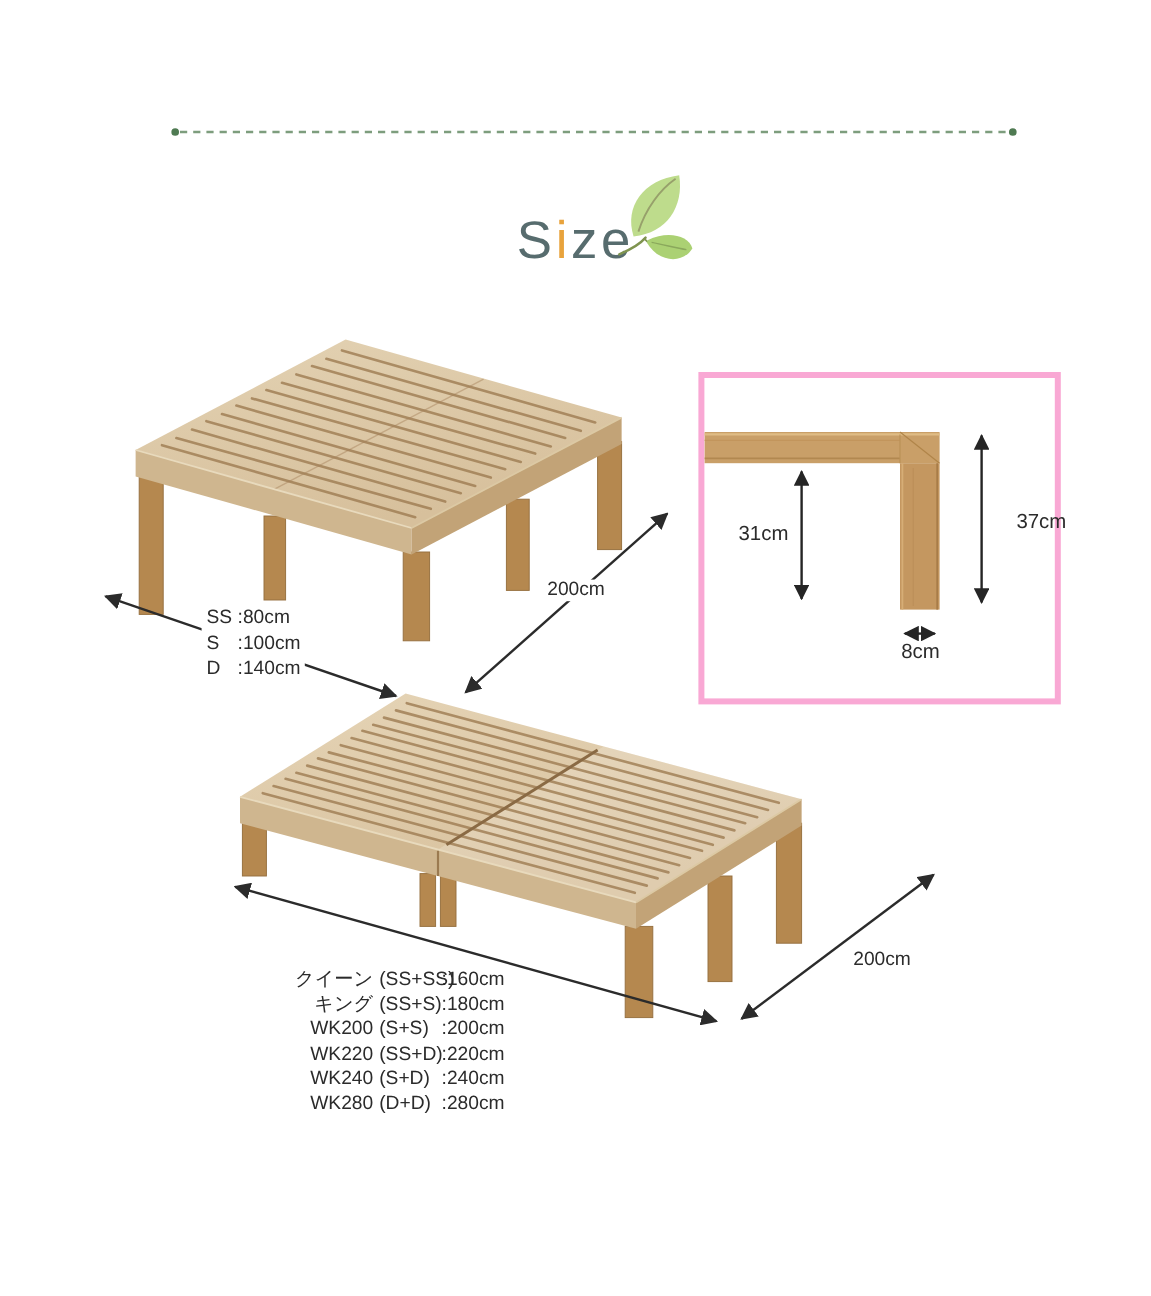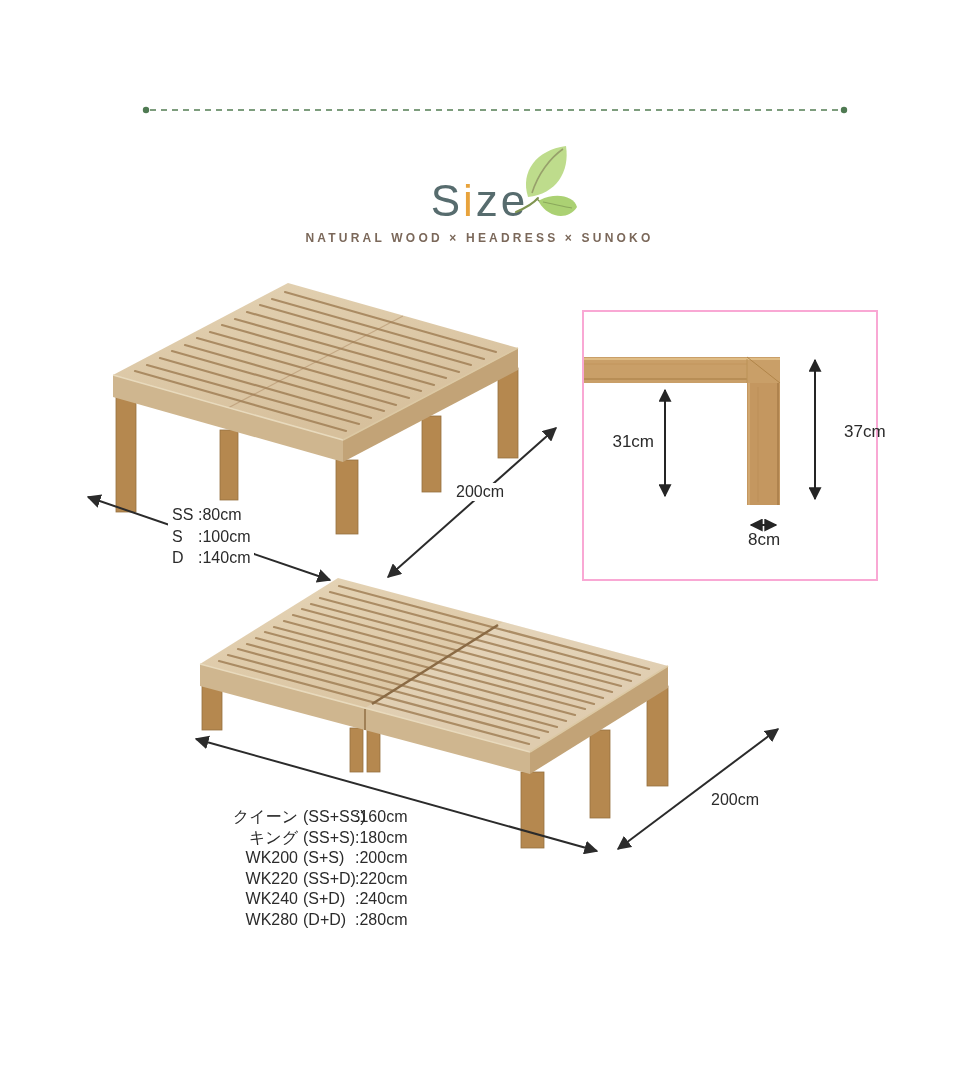--- a/index.html
+++ b/index.html
@@ -19,21 +19,21 @@
   .dim-label{position:absolute;font-size:16px;color:#2b2b2b;background:#fff;padding:0 3px;}
   .size-list{position:absolute;font-size:16px;color:#2b2b2b;background:#fff;padding:1px 4px;}
   .size-row{display:flex;line-height:21.5px;}
   .size-row .sz{display:inline-block;width:26px;}
   .size-list-double .size-row{line-height:20.5px;}
   .size-row .nm{display:inline-block;width:70px;text-align:right;}
   .size-row .pr{display:inline-block;width:52px;margin-left:5px;}
   .size-row .sep{display:inline-block;}
   
   .detail-box{position:absolute;left:582px;top:310px;width:292px;height:267px;
-              border:2px solid #f9a8d4;background:#fff;}
+              border:5px solid #f9a8d4;background:#fff;}
   .box-label{position:absolute;font-size:17px;color:#2b2b2b;}
 </style>
 </head>
 <body>
 
 <div class="canvas">
 
   <svg class="divider-svg" width="712" height="14">
     <line x1="10" y1="7" x2="700" y2="7" stroke="#7d9d7d" stroke-width="2" stroke-dasharray="6 5"></line>
     <circle cx="6" cy="7" r="3.2" fill="#4f7a52"></circle>
@@ -46,21 +46,20 @@
       <svg class="leaf-svg" width="80" height="86" viewBox="0 0 80 86">
         <path d="M6,70 C13,67 22,63 28,56" fill="none" stroke="#7f9450" stroke-width="2" stroke-linecap="round"></path>
         <path d="M27,57 C32,62 37,66 43,68" fill="none" stroke="#7f9450" stroke-width="1.5" stroke-linecap="round"></path>
         <path d="M18,55 C10,30 26,8 56,4 C60,30 46,52 18,55 Z" fill="#bedc8c"></path>
         <path d="M22,51 C28,32 40,16 53,7" fill="none" stroke="#97a06b" stroke-width="1.6"></path>
         <path d="M30,58 C46,50 64,54 67,65 C58,79 38,76 29,60 Z" fill="#abd173"></path>
         <path d="M33,60 C44,62 54,65 62,66" fill="none" stroke="#8aa85c" stroke-width="1.2"></path>
       </svg>
     </div>
   </div>
-  <div class="subtitle">NATURAL WOOD × HEADRESS × SUNOKO</div>
 
   <svg class="abs" style="left:60px;top:280px;" width="520" height="320">
     <defs>
       <marker id="ah1" viewBox="0 0 10 10" refX="9" refY="5" markerWidth="7" markerHeight="7" orient="auto-start-reverse">
         <path d="M0,0 L10,5 L0,10 z" fill="#2b2b2b"></path>
       </marker>
       <linearGradient id="topGrad1" x1="0" y1="0" x2="0.4" y2="1">
         <stop offset="0" stop-color="#e3d2b3"></stop>
           <stop offset="1" stop-color="#d7c09c"></stop>
       </linearGradient>
@@ -197,21 +196,21 @@
       <line x1="380" y1="192" x2="518" y2="106" stroke="#dcc9a4" stroke-width="1.5"></line>
       <line x1="215" y1="149" x2="215" y2="170" stroke="#9b7a50" stroke-width="1.8"></line>
     </g>
 
     <line x1="46" y1="179" x2="447" y2="291" stroke="#2b2b2b" stroke-width="2" marker-start="url(#ah3)" marker-end="url(#ah3)"></line>
     <line x1="468" y1="289" x2="628" y2="169" stroke="#2b2b2b" stroke-width="2" marker-start="url(#ah3)" marker-end="url(#ah3)"></line>
   </svg>
 
   <div class="dim-label" style="left:708px;top:791px;">200cm</div>
 
-  <div class="size-list size-list-double" style="left:224px;top:806px;">
+  <div class="size-list size-list-double" style="left:237px;top:806px;">
     <div class="size-row">
       <span class="nm">クイーン</span>
         <span class="pr">(SS+SS)</span>
         <span class="sep">:</span>
         <span>160cm</span>
     </div>
     <div class="size-row">
       <span class="nm">キング</span>
         <span class="pr">(SS+S)</span>
         <span class="sep">:</span>

